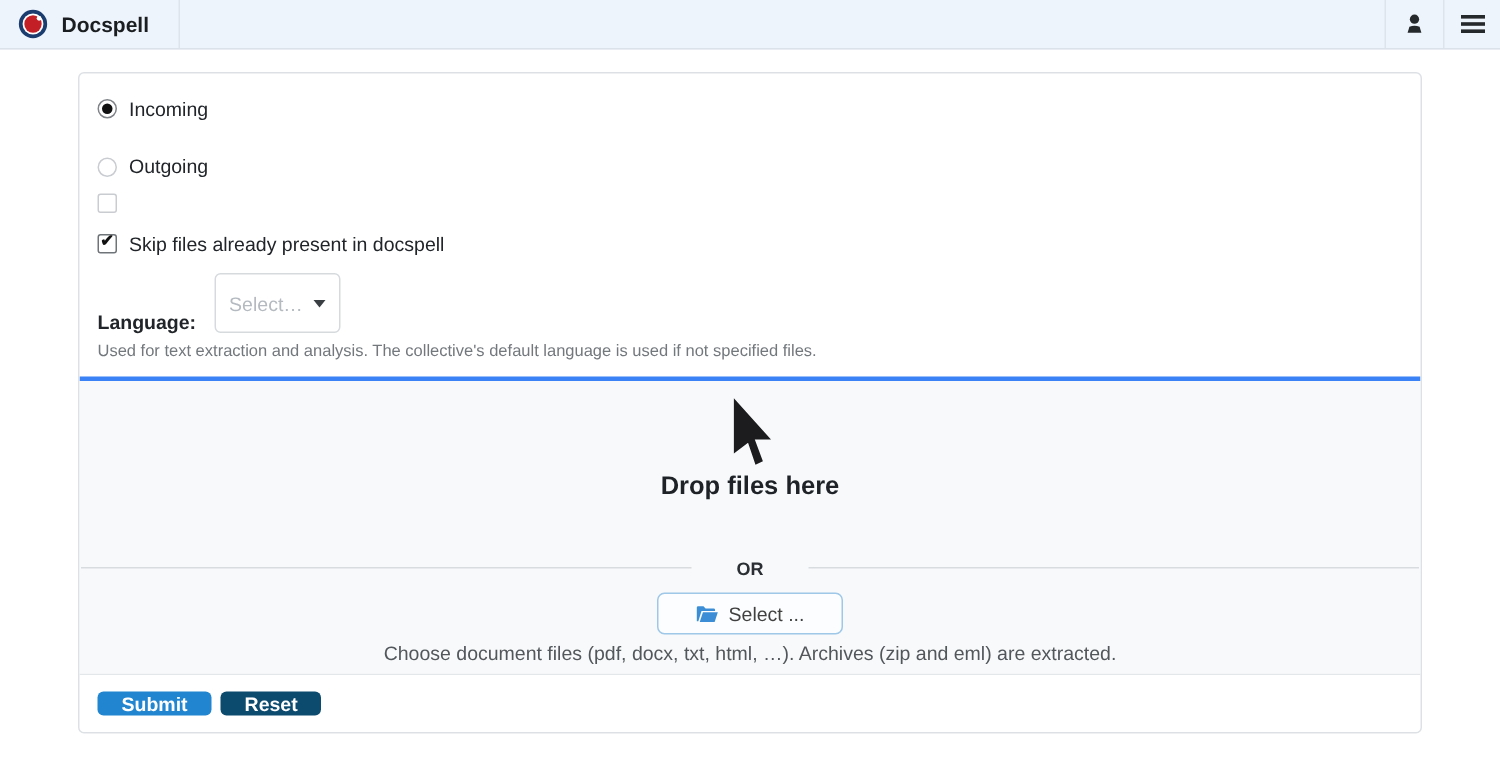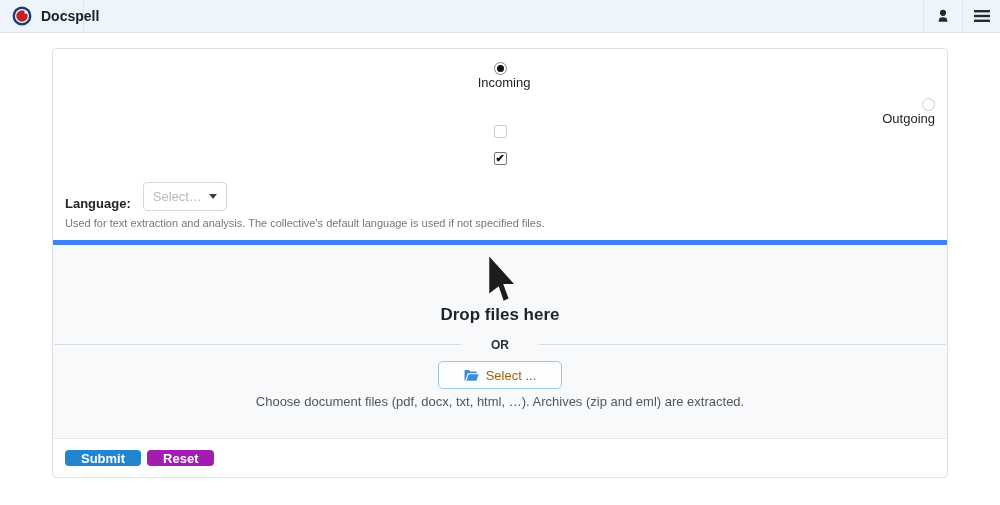--- a/index.html
+++ b/index.html
@@ -2,77 +2,77 @@
 <html><head>
 <meta charset="utf-8">
 <style>
   * { margin:0; padding:0; box-sizing:border-box; }
   html,body { width:1000px; height:505px; overflow:hidden; background:#fff;
     font-family:"Liberation Sans", sans-serif; color:#212529; }
 
   
   .navbar { height:33px; background:#eef4fb; border-bottom:1px solid #dbe2e9;
     display:flex; align-items:stretch; }
-  .brand { width:84px; display:flex; align-items:center; padding-left:11px;
+  .brand { width:120px; display:flex; align-items:center; padding-left:11px;
     border-right:1px solid #dde4eb; cursor:pointer; }
   .brand-text { font-size:14px; font-weight:bold; margin-left:8px; color:#1b1e21; }
   .nav-spacer { flex:1; }
   .nav-btn { width:39px; display:flex; align-items:center; justify-content:center;
     border-left:1px solid #dde4eb; cursor:pointer; }
 
   
   .card { width:896px; margin:15px 0 0 52px; border:1px solid #dde1e5;
     border-radius:4px; background:#fff; overflow:hidden; }
 
   
   .form-section { padding:13px 12px 11px 12px; }
-  .opt-row { display:flex; align-items:center; height:20px; cursor:pointer;flex-direction:column; }
+  .opt-row { display:flex; align-items:center; height:20px; cursor:pointer; }
   .opt-row + .radio-row { margin-top:16px;align-items:flex-end; }
   .opt-label { font-size:13px; margin-left:8px; }
   .radio { width:13px; height:13px; border:1px solid #c9ccd0; border-radius:50%;
     background:#fff; display:inline-flex; align-items:center; justify-content:center; flex:0 0 auto; }
   .radio.on { border-color:#808488; }
   .radio .dot { width:7px; height:7px; border-radius:50%; background:#111; display:none; }
   .radio.on .dot { display:block; }
   .checkbox { width:13px; height:13px; border:1px solid #c9ccd0; border-radius:2px;
     background:#fff; display:inline-flex; align-items:center; justify-content:center;
     flex:0 0 auto; font-size:11px; font-weight:bold; color:#111; line-height:1; }
   .checkbox.on { border-color:#6f7478; }
   .checkbox .mark { display:none; margin-top:-1px; }
   .checkbox.on .mark { display:block; }
   .gap7 { margin-top:7px; }
   .lang-row { display:flex; align-items:flex-end; margin-top:10px; }
   .lang-label { font-size:13px; font-weight:bold; margin-right:12px; }
-  .select-box { width:84px; height:29px; border:1px solid #d6dadd; border-radius:4px;
+  .select-box { width:84px; height:40px; border:1px solid #d6dadd; border-radius:4px;
     background:#fff; display:flex; align-items:center; padding:0 9px; cursor:pointer; }
   .select-placeholder { font-size:13px; color:#b4bac0; flex:1; }
   .caret-down { width:0; height:0; border-left:4px solid transparent;
     border-right:4px solid transparent; border-top:5px solid #3a3f44; margin-left:4px; }
   .help-text { margin-top:6px; font-size:11px; color:#73787d; }
 
   
-  .dropzone { border-top:5px solid #3b82f6; background:#f7f9fa; height:198px;
+  .dropzone { border-top:3px solid #3b82f6; background:#f7f9fa; height:198px;
     position:relative; text-align:center; }
   .cursor-wrap { position:absolute; left:434px; top:10px; }
   .dz-title { padding-top:60px; font-size:17px; font-weight:bold; color:#1f2327; height:86px; }
-  .or-row { display:flex; align-items:center; margin-top:7px; height:13px; padding:0 1px; }
+  .or-row { display:flex; align-items:center; margin-top:32px; height:13px; padding:0 1px; }
   .or-line { flex:1; height:1px; background:#d9dcdf; }
   .or-text { font-size:12px; font-weight:bold; color:#2b2f33; margin:0 30px; }
   .select-file-btn { margin-top:10px; display:inline-flex; align-items:center; gap:7px;
     height:28px; padding:0 25px; background:#fcfdfe; border:1px solid #9ec7e8;
-    border-radius:5px; color:#a16207; font-size:13px; cursor:pointer; }
+    border-radius:5px; color:#404040; font-size:13px; cursor:pointer; }
   .dz-hint { margin-top:5px; font-size:13px; color:#53575b; }
 
   
   .card-footer { border-top:1px solid #e4e7ea; padding:11px 12px; display:flex; gap:6px; }
   .btn { height:16px; border:none; border-radius:4px; color:#fff; font-size:13px;
     font-weight:bold; padding:0 16px; cursor:pointer;
     font-family:"Liberation Sans", sans-serif; }
   .btn-submit { background:#2185d0; }
-  .btn-reset { background:#a21caf; }
+  .btn-reset { background:#0c4a6e; }
 </style>
 </head>
 <body>
 
 <nav class="navbar">
   <div class="brand">
     <span style="display:flex;">
       <svg width="22" height="22" viewBox="0 0 24 24">
         <circle cx="12" cy="12" r="10.3" fill="#1b3c6e"></circle>
         <circle cx="12" cy="12" r="7.6" fill="#ffffff"></circle>
@@ -116,20 +116,21 @@
       <span class="opt-label">Outgoing</span>
     </div>
 
     <div class="opt-row gap7">
       <span class="checkbox"></span>
     </div>
     <div class="opt-row gap7">
       <span class="checkbox on">
           <span class="mark">✔</span>
         </span>
+      <span class="opt-label">Skip files already present in docspell</span>
     </div>
 
     <div class="lang-row">
       <span class="lang-label">Language:</span>
       <div class="select-box">
         <span class="select-placeholder">Select…</span>
         <span class="caret-down"></span>
       </div>
     </div>
     <div class="help-text">Used for text extraction and analysis. The collective's default language is used if not specified files.</div>

